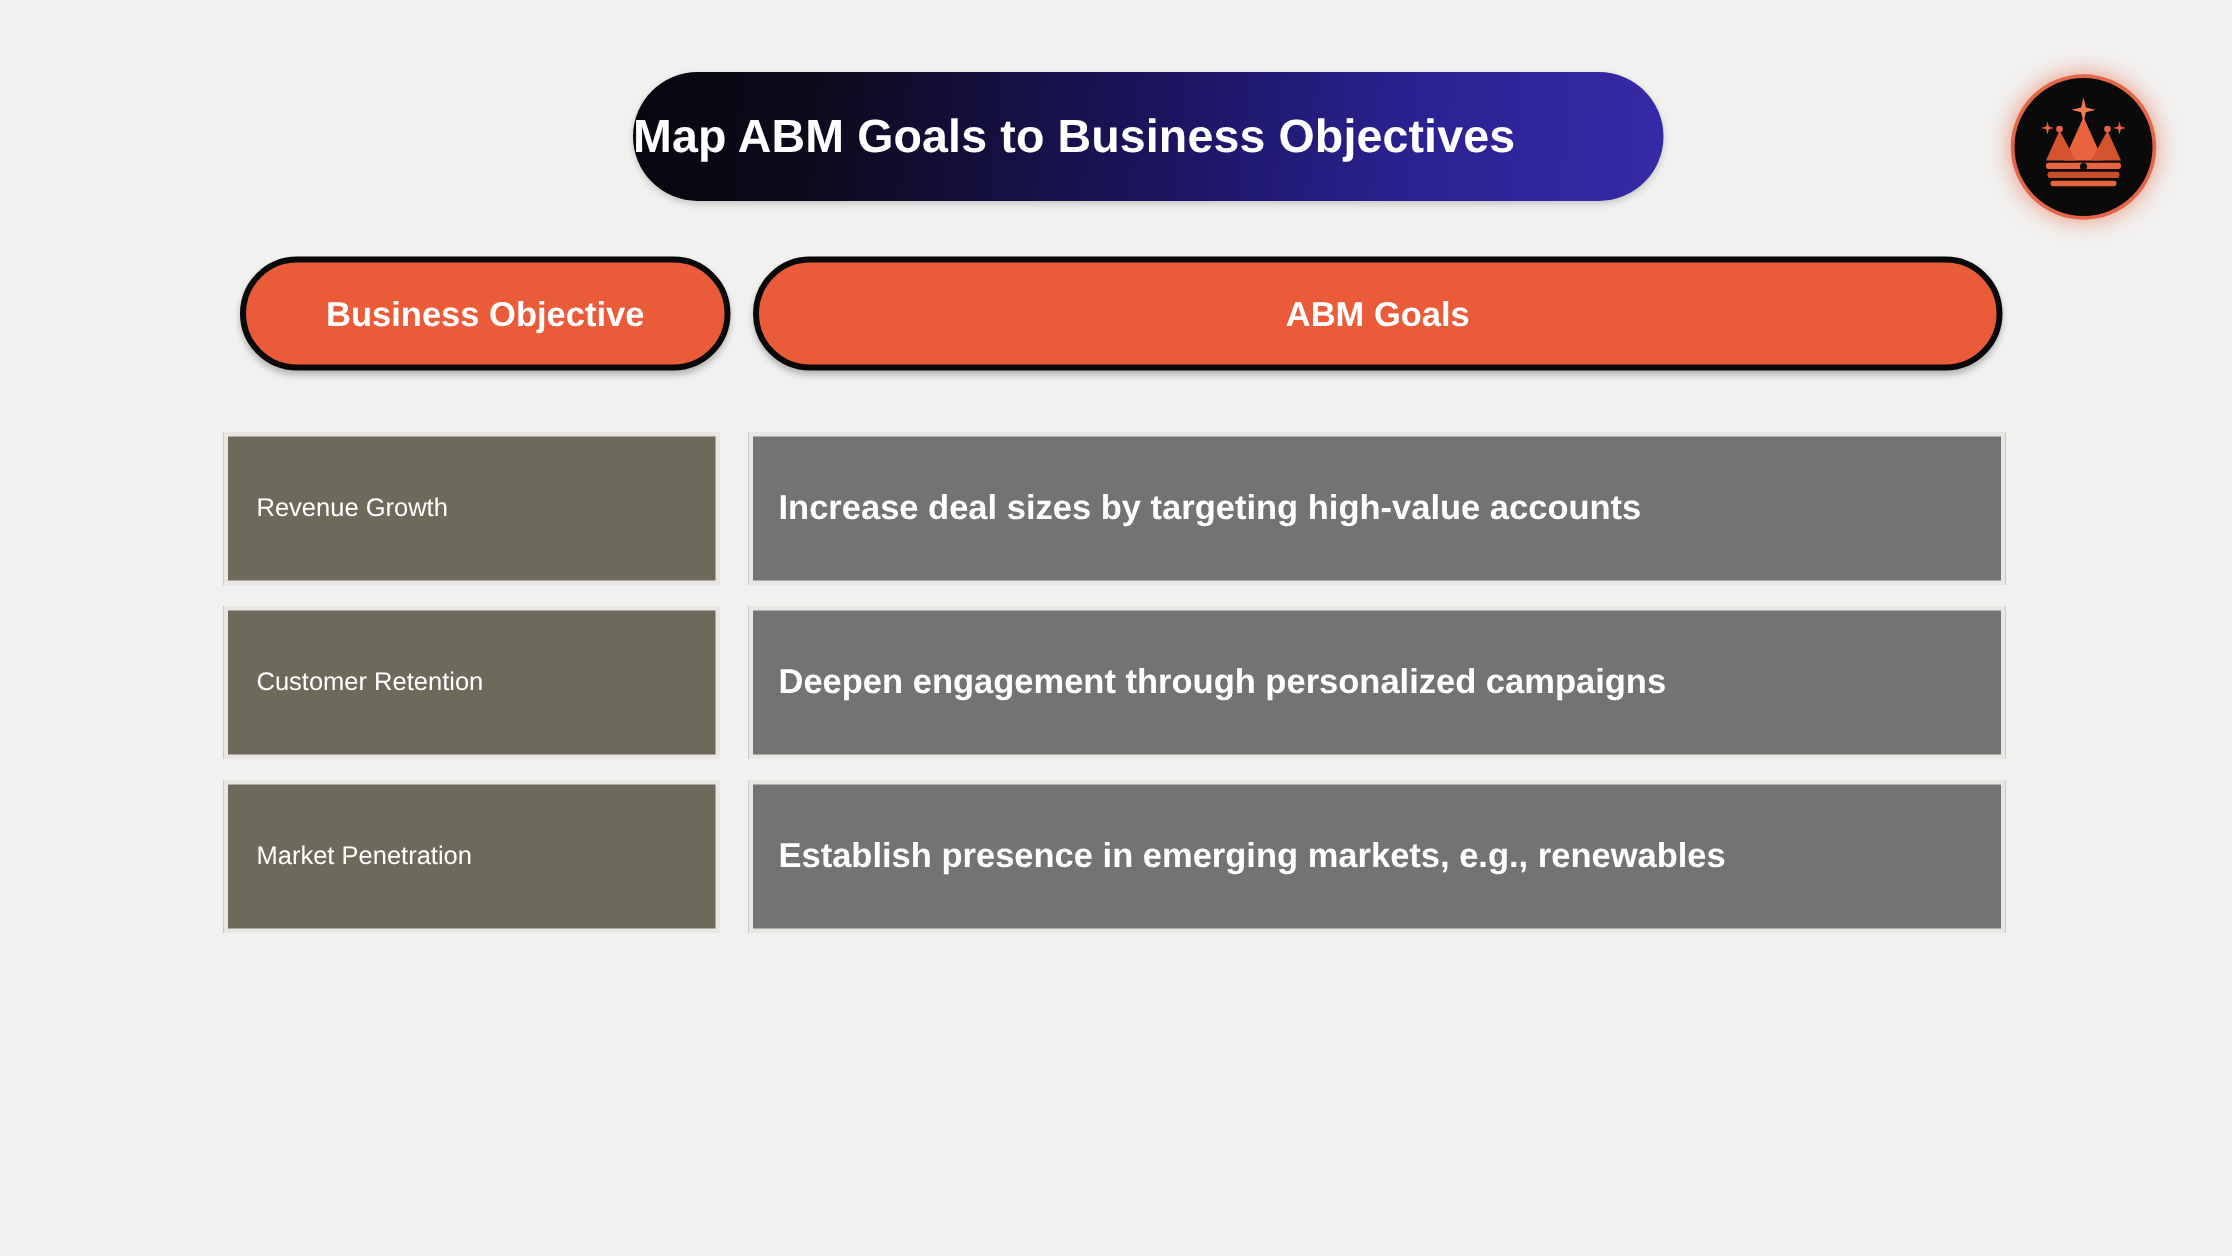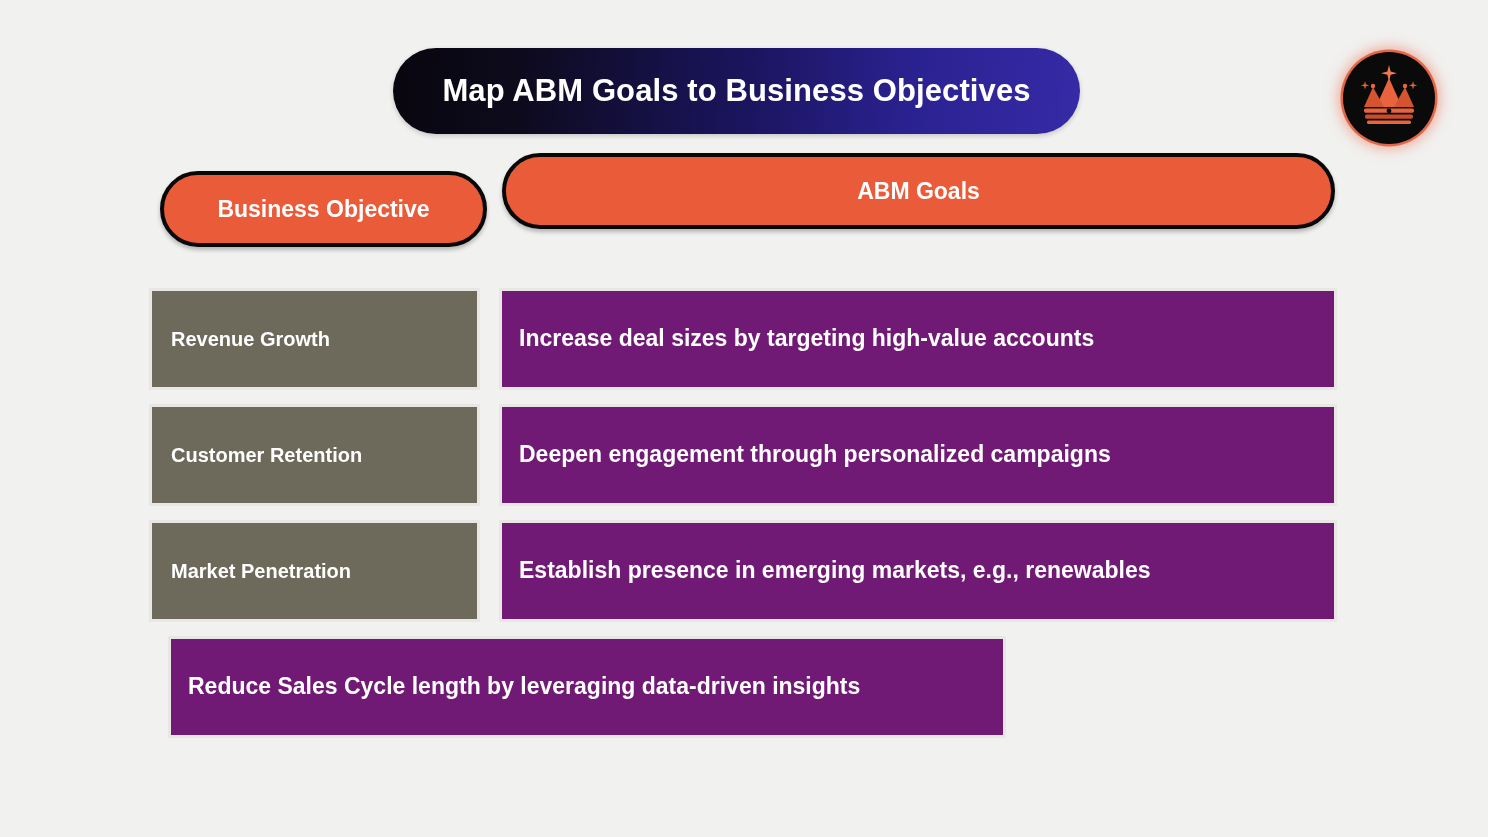--- a/index.html
+++ b/index.html
@@ -18,29 +18,28 @@
   
   .slide {
     position: absolute;
     inset: 0;
     background: #f1f1f0;
   }
 
   
   .title-banner {
     position: absolute;
-    left: 393px;
+    left: 422px;
     top: 48px;
     width: 687px;
     height: 86px;
     border-radius: 999px;
     background: linear-gradient(95deg, #09060f 0%, #0d0a1c 18%, #1b1560 52%, #2b2292 76%, #362aa6 100%);
     display: flex;
     align-items: center;
-    justify-content: center;
     box-shadow: 0 2px 5px rgba(0,0,0,0.18);
   }
   .title-banner .title-text {
     color: #ffffff;
     font-size: 31px;
     font-weight: bold;
     letter-spacing: 0.1px;
     white-space: nowrap;
   }
 
@@ -74,21 +73,21 @@
     justify-content: center;
     box-shadow: 0 3px 4px rgba(0,0,0,0.25);
   }
   .pill .pill-text {
     color: #ffffff;
     font-size: 23px;
     font-weight: bold;
     white-space: nowrap;
   }
   .pill-left  { left: 160px; top: 171px; width: 327px; }
-  .pill-right { left: 502px; top: 153px; width: 833px; }
+  .pill-right { left: 502px; top: 171px; width: 833px; }
 
   
   .matrix {
     position: absolute;
     left: 149px;
     top: 288px;
     width: 1188px;
   }
   .matrix-row {
     display: flex;
@@ -104,30 +103,30 @@
     align-items: center;
     border: 3px solid #e9e7e4;
   }
   .cell-objective {
     width: 331px;
     background: #6d6a5c;
     padding-left: 19px;
   }
   .cell-objective .cell-text {
     color: #ffffff;
-    font-size: 20px;
-    font-weight: bold;
+    font-size: 17px;
+    font-weight: normal;
     line-height: 1.2;
   }
 
   .cell-spacer { width: 19px; flex: 0 0 19px; }
 
   .cell-goal {
     width: 838px;
-    background: #701a75;
+    background: #737373;
     padding-left: 17px;
   }
   .cell-goal .cell-text {
     color: #ffffff;
     font-size: 23px;
     font-weight: bold;
     line-height: 1.2;
     white-space: nowrap;
   }
 </style>
@@ -198,19 +197,16 @@
         <span class="cell-text">Market Penetration</span>
       </div>
       <div class="cell-spacer"></div>
       <div class="cell cell-goal">
         <span class="cell-text">Establish presence in emerging markets, e.g., renewables</span>
       </div>
     </div>
 
     <div class="matrix-row">
       <div class="cell-spacer"></div>
-      <div class="cell cell-goal">
-        <span class="cell-text">Reduce Sales Cycle length by leveraging data-driven insights</span>
-      </div>
     </div>
 
   </div>
 </div>
 
 </body></html>

